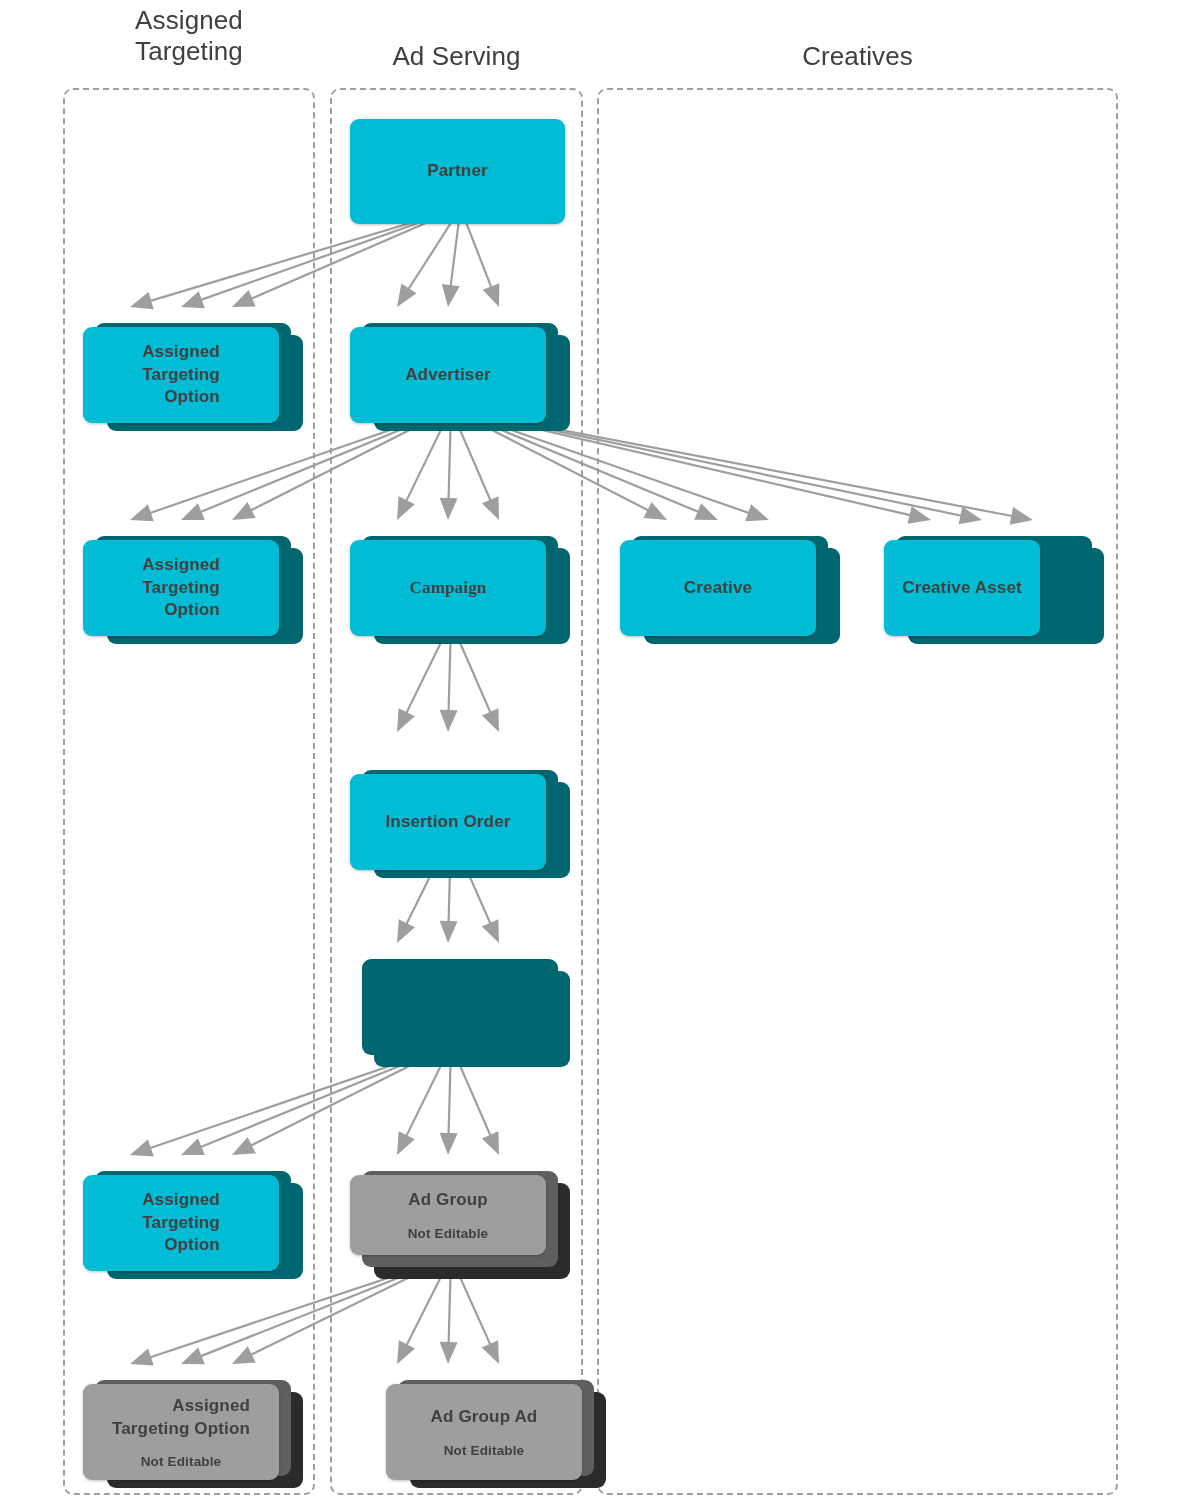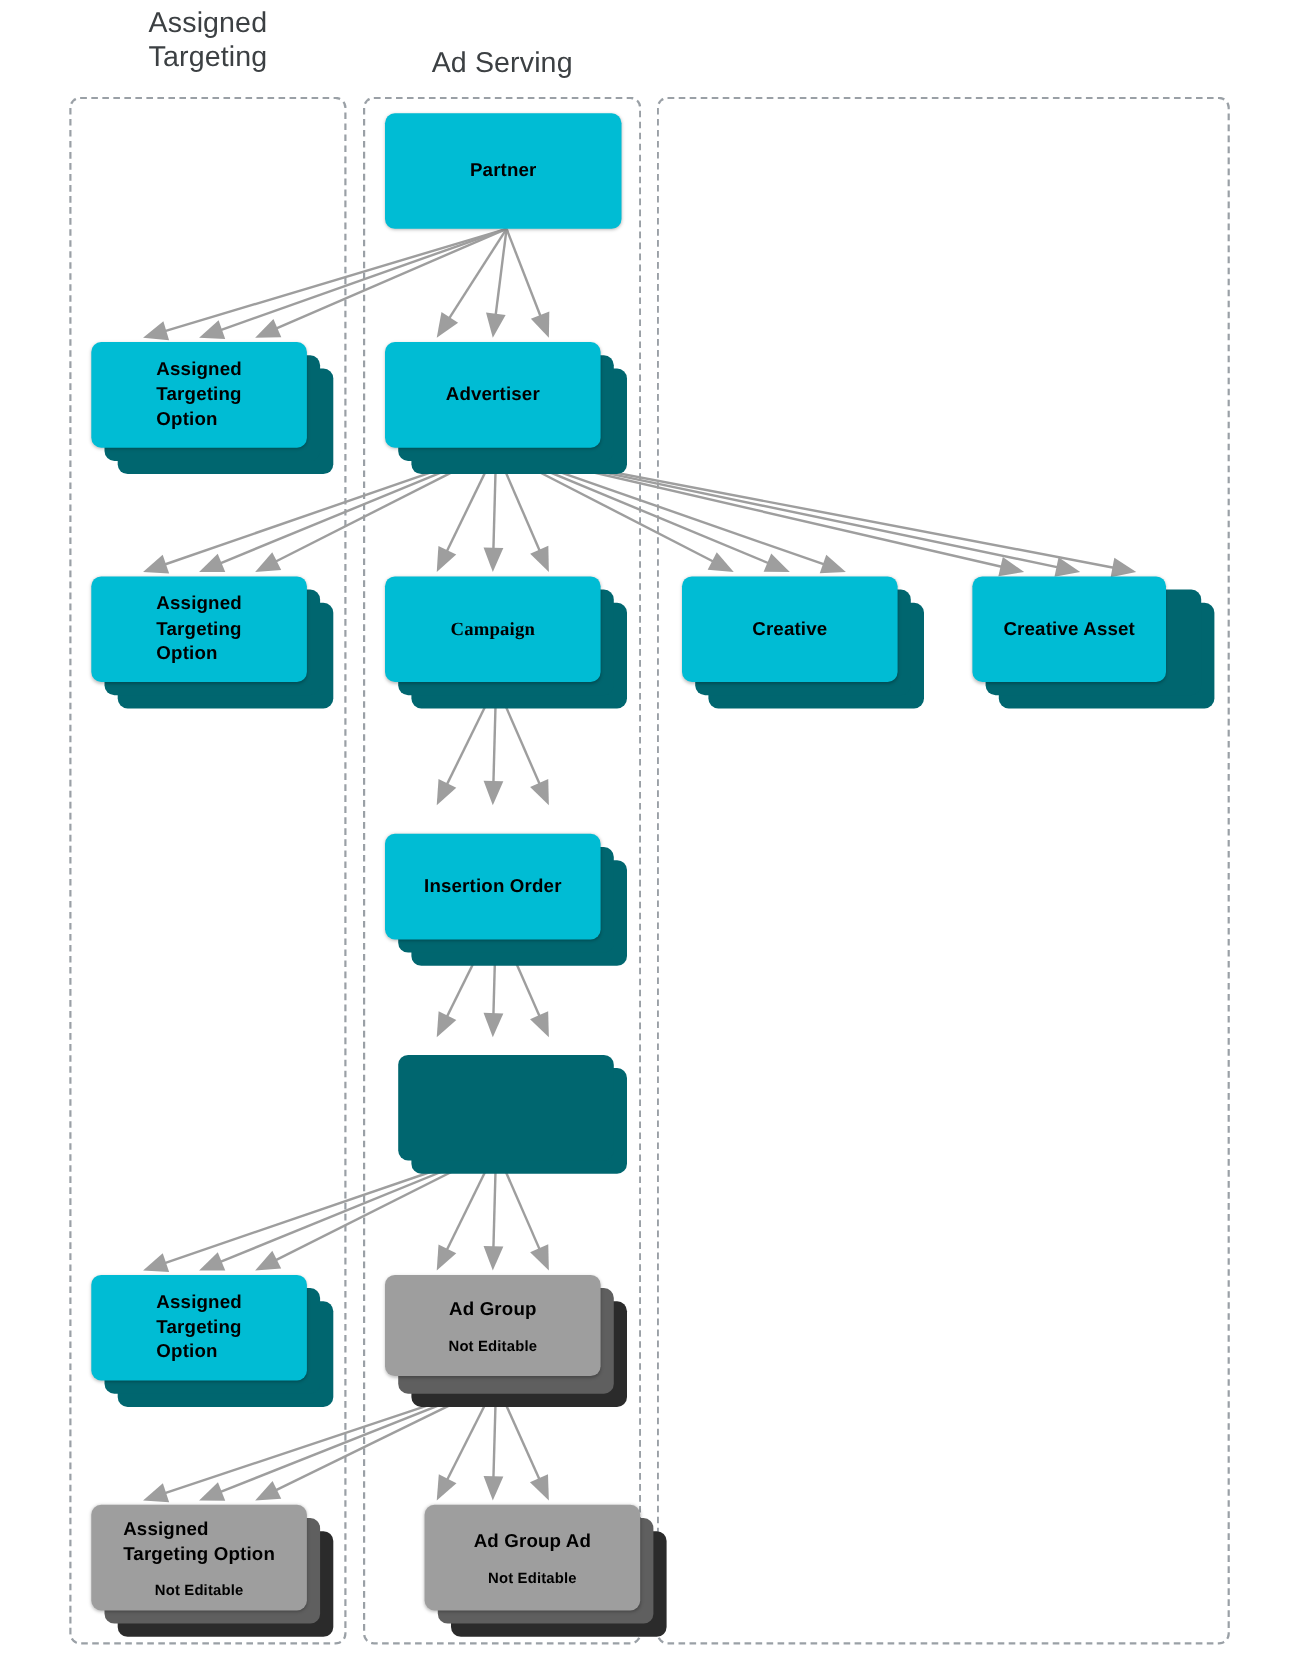--- a/index.html
+++ b/index.html
@@ -39,28 +39,28 @@
   .node {
     position: absolute;
     box-sizing: border-box;
   }
   .node .layer {
     position: absolute;
     border-radius: 9px;
   }
   .node .face {
     position: absolute;
-    top: 0; left: 0;
+    top: 16px; left: 0;
     border-radius: 9px;
     display: flex;
     flex-direction: column;
     align-items: center;
     justify-content: center;
-    text-align: left;
-    color: #000000;
+    text-align: right;
+    color: #404040;
     box-shadow: 0 1px 3px rgba(0,0,0,0.25);
   }
   .node .title {
     font-size: 17px;
     font-weight: bold;
     line-height: 1.35;
     letter-spacing: 0.15px;
   }
   .node .sub {
     font-size: 13.5px;
@@ -86,20 +86,23 @@
 
 <div id="diagram-root">
 
   <div class="col-title" style="left:63px; top:5px; width:252px;">
     <div>Assigned</div>
     <div>Targeting</div>
   </div>
   <div class="col-title" style="left:330px; top:41px; width:253px;">
     <div>Ad Serving</div>
   </div>
+  <div class="col-title" style="left:597px; top:41px; width:521px;">
+    <div>Creatives</div>
+  </div>
 
   <div class="col-box" style="left:63px; top:88px; width:252px; height:1407px;"></div>
   <div class="col-box" style="left:330px; top:88px; width:253px; height:1407px;"></div>
   <div class="col-box" style="left:597px; top:88px; width:521px; height:1407px;"></div>
 
   <svg id="edges" viewBox="0 0 1184 1508">
       <g>
         <line x1="460.5" y1="208" x2="145.36698105585512" y2="302.4083062260798" stroke="#9e9e9e" stroke-width="2.2"></line>
         <polygon points="130.04,307 148.53177120397072,292.0649942169412 153.6974266996309,309.30784790477827" fill="#9e9e9e"></polygon>
       </g>
@@ -290,21 +293,21 @@
       <div class="node cyan" style="left: 620px; top: 524px; width: 220px; height: 120px;">
         <div class="layer l2" style="left: 24px; top: 24px; width: 196px; height: 96px;"></div>
         <div class="layer l1" style="left: 12px; top: 12px; width: 196px; height: 96px;"></div>
         <div class="face" style="width: 196px; height: 96px;">
           <div class="title">Creative</div>
         </div>
       </div>
       <div class="node cyan" style="left: 884px; top: 524px; width: 220px; height: 120px;">
         <div class="layer l2" style="left: 24px; top: 24px; width: 196px; height: 96px;"></div>
         <div class="layer l1" style="left: 12px; top: 12px; width: 196px; height: 96px;"></div>
-        <div class="face" style="width: 176px; height: 96px;">
+        <div class="face" style="width: 156px; height: 96px;">
           <div class="title">Creative Asset</div>
         </div>
       </div>
       <div class="node cyan" style="left: 350px; top: 736px; width: 220px; height: 120px; margin-top: 22px;">
         <div class="layer l2" style="left: 24px; top: 24px; width: 196px; height: 96px;"></div>
         <div class="layer l1" style="left: 12px; top: 12px; width: 196px; height: 96px;"></div>
         <div class="face" style="width: 196px; height: 96px;">
           <div class="title">Insertion Order</div>
         </div>
       </div>
@@ -319,21 +322,21 @@
           <div class="title">
             <div>Assigned</div>
             <div>Targeting</div>
             <div>Option</div>
           </div>
         </div>
       </div>
       <div class="node gray" style="left: 350px; top: 1159px; width: 220px; height: 120px;">
         <div class="layer l2" style="left: 24px; top: 24px; width: 196px; height: 96px;"></div>
         <div class="layer l1" style="left: 12px; top: 12px; width: 196px; height: 96px;"></div>
-        <div class="face" style="width: 196px; height: 92px;">
+        <div class="face" style="width: 196px; height: 80px;">
           <div class="title">Ad Group</div>
           <div class="sub">Not Editable</div>
         </div>
       </div>
       <div class="node gray" style="left: 83px; top: 1368px; width: 220px; height: 120px;">
         <div class="layer l2" style="left: 24px; top: 24px; width: 196px; height: 96px;"></div>
         <div class="layer l1" style="left: 12px; top: 12px; width: 196px; height: 96px;"></div>
         <div class="face" style="width: 196px; height: 96px;">
           <div class="title">
             <div>Assigned</div>

